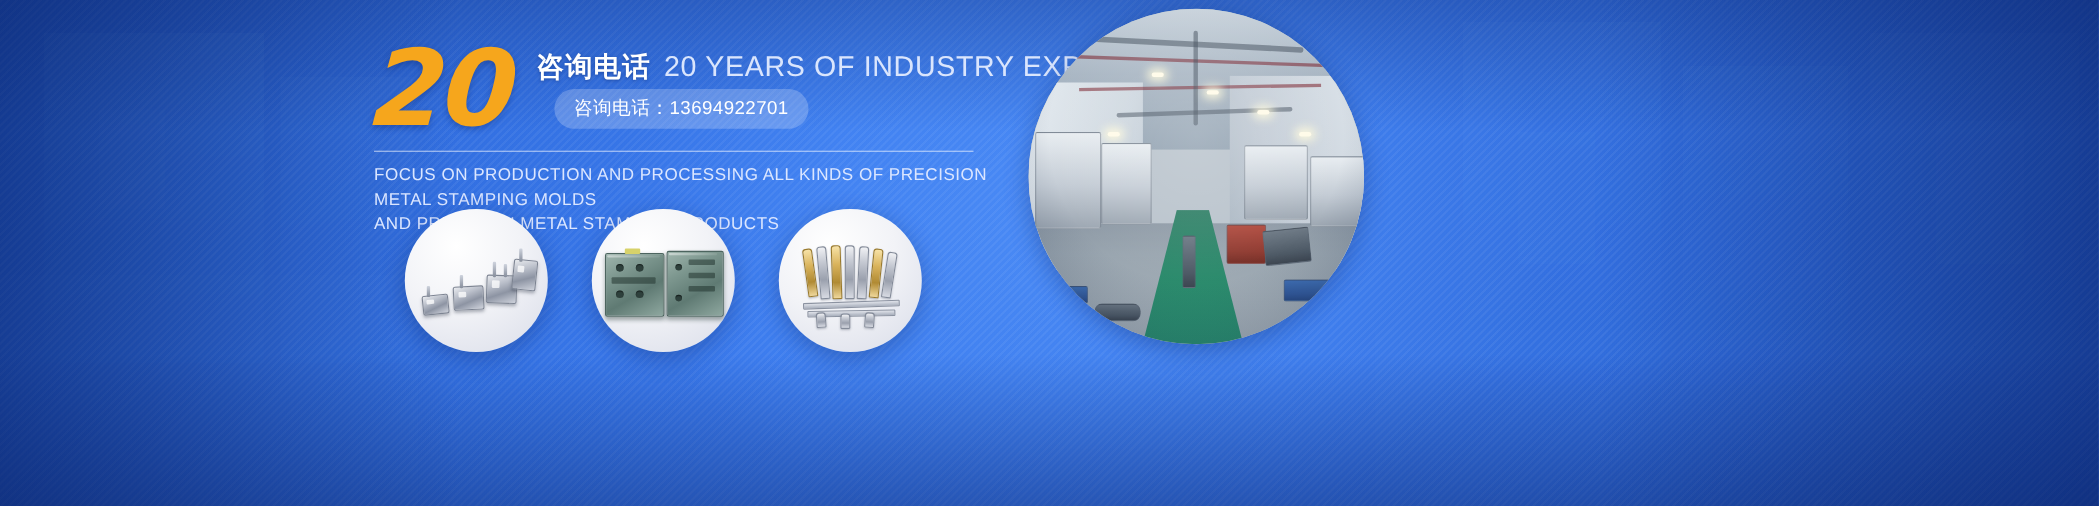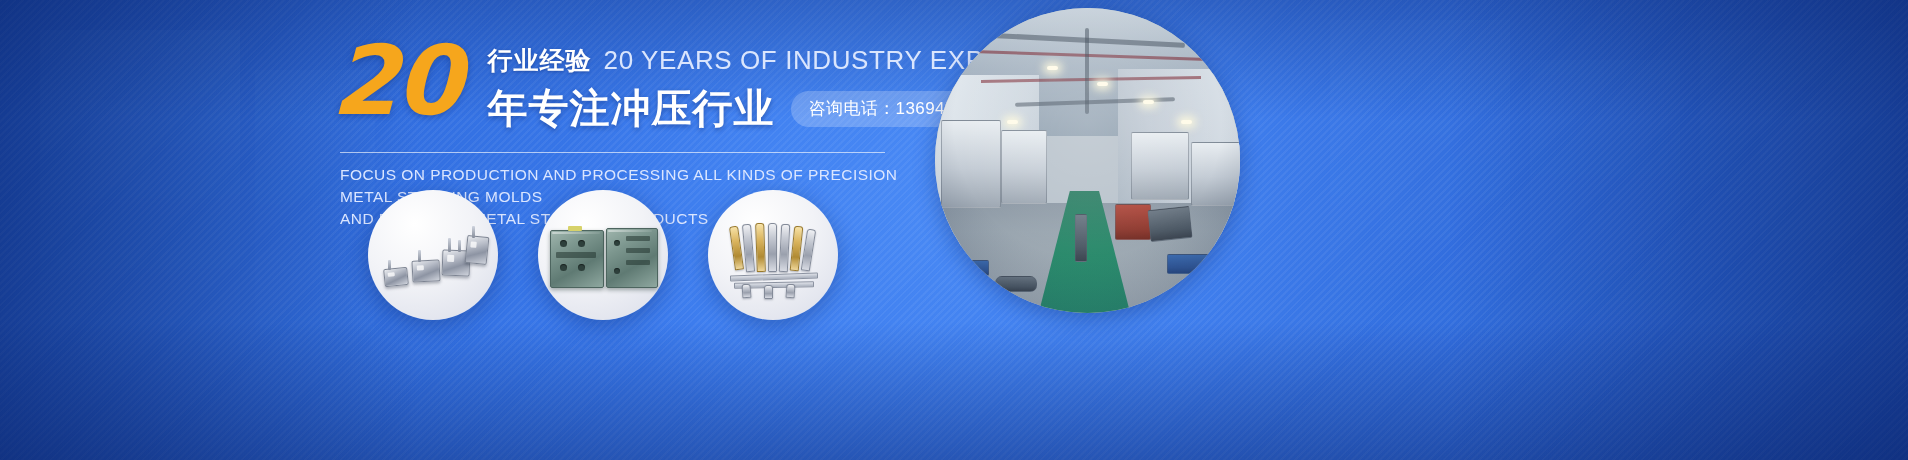--- a/index.html
+++ b/index.html
@@ -316,25 +316,24 @@
     </svg>
   </div>
   <div class="bg-stripes"></div>
   <div class="bg-vignette"></div>
 
   <div class="copy">
     <div class="headline-row">
       <div class="big-number">20</div>
       <div class="headline-right">
         <div class="line-1">
-          <span class="cn-small">行业经验</span>
+          <span class="cn-small">咨询电话</span>
           <span class="en-lead">20 YEARS OF INDUSTRY EXPERIENCE</span>
         </div>
         <div class="line-2">
-          <span class="cn-big">年专注冲压行业</span>
           <span class="phone-pill">咨询电话：13694922701</span>
         </div>
       </div>
     </div>
     <div class="rule"></div>
     <div class="sub-en">FOCUS ON PRODUCTION AND PROCESSING ALL KINDS OF PRECISION METAL STAMPING MOLDS</div>
     <div class="sub-en" style="margin-top:0">AND PRECISION METAL STAMPING PRODUCTS</div>
   </div>
 
   <div class="circle prod" id="prod-1">

